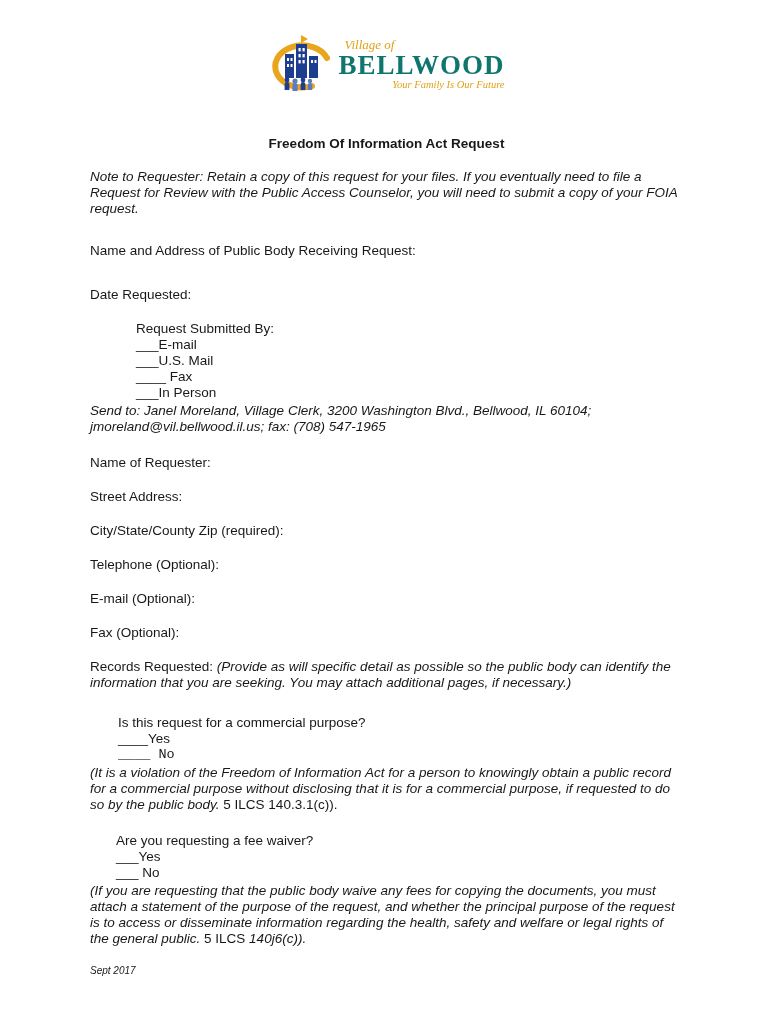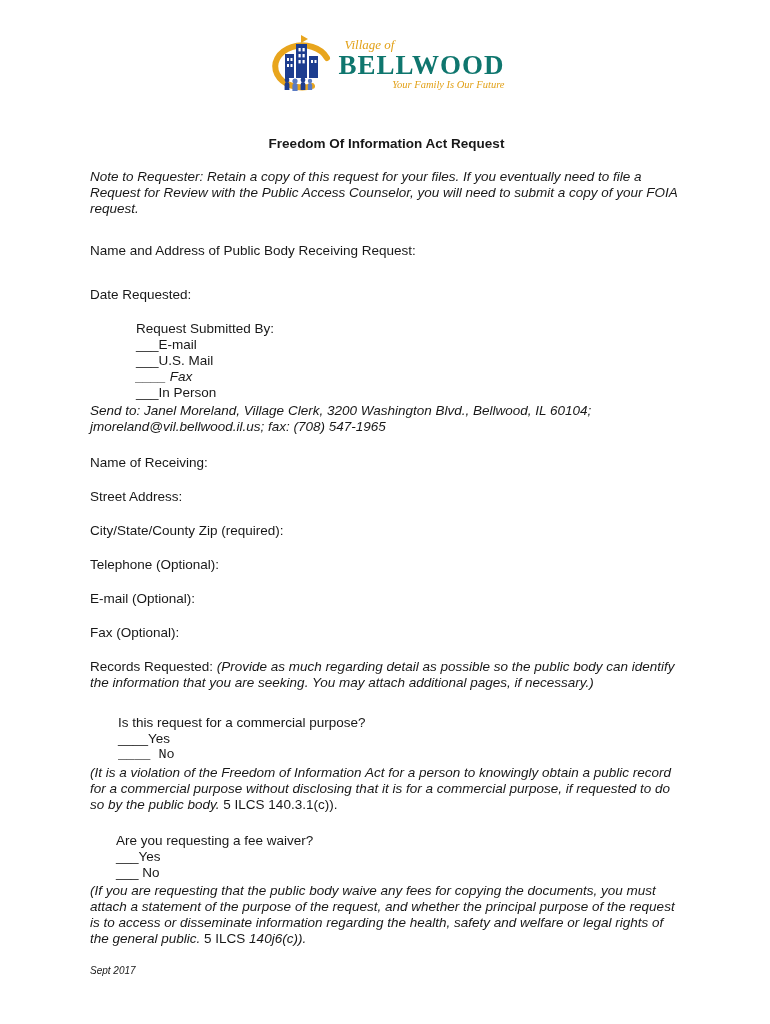--- a/index.html
+++ b/index.html
@@ -27,21 +27,21 @@
   .row { display: flex; align-items: baseline; flex-direction: column; }
   .field { width: 545px; }
   .fill { flex: 1 1 0; overflow: hidden; white-space: nowrap; }
   .label { white-space: nowrap; }
   .opt { white-space: nowrap; }
 
   .note { margin-top: 17px; }
   .mt2 { margin-top: 2px; } .mt11 { margin-top: 11px; }
   .mt17 { margin-top: 17px; } .mt18 { margin-top: 18px; } .mt20 { margin-top: 20px; }
   .mt26 { margin-top: 26px; }
-  .ml4 { margin-left: 4px; } .ml12 { margin-left: 12px; text-align: center; } .ml20 { margin-left: 4px; font-style: italic; }
+  .ml4 { margin-left: 4px; } .ml12 { margin-left: 12px; text-align: center; } .ml20 { margin-left: 4px; }
   .ml26 { margin-left: 26px; } .ml28 { margin-left: 28px; font-family: Liberation Mono, monospace; } .ml42 { margin-left: 42px; }
   .ml46 { margin-left: 46px; }
 
   .records-group { margin-top: 4px; }
   .records-line { width: 100%; }
 
   .footer { margin-top: 16px; font-size: 10px; font-style: italic; }
 </style>
 </head>
 <body>
@@ -105,21 +105,21 @@
     <div class="row mt18">
       <span class="label">Request Submitted By:</span>
       <span class="opt ml46">___E-mail</span>
       <span class="opt ml26">___U.S. Mail</span>
       <span class="opt ml20">____ Fax</span>
       <span class="opt ml42">___In Person</span>
     </div>
     <p class="italic mt2">Send to: Janel Moreland, Village Clerk, 3200 Washington Blvd., Bellwood, IL 60104; jmoreland@vil.bellwood.il.us; fax: (708) 547-1965</p>
 
     <div class="row field mt20">
-      <span class="label">Name of Receiving: </span>
+      <span class="label">Name of Requester: </span>
       <span class="fill">____________________________________________________________________________________________________</span>
     </div>
 
     <div class="row field mt18">
       <span class="label">Street Address: </span>
       <span class="fill">____________________________________________________________________________________________________</span>
     </div>
 
     <div class="row field mt18">
       <span class="label">City/State/County Zip (required): </span>
@@ -135,21 +135,21 @@
       <span class="label">E-mail (Optional): </span>
       <span class="fill">____________________________________________________________________________________________________</span>
     </div>
 
     <div class="row field mt18">
       <span class="label">Fax (Optional): </span>
       <span class="fill">____________________________________________________________________________________________________</span>
     </div>
 
     <p class="mt18">
-      <span>Records Requested: </span><span class="italic">(Provide as much regarding detail as possible so the public body can identify the information that you are seeking. You may attach additional pages, if necessary.)</span>
+      <span>Records Requested: </span><span class="italic">(Provide as will specific detail as possible so the public body can identify the information that you are seeking. You may attach additional pages, if necessary.)</span>
     </p>
     <div class="records-group">
       <div class="row records-line">
         <span class="fill">____________________________________________________________________________________________________</span>
       </div>
       <div class="row records-line">
         <span class="fill">____________________________________________________________________________________________________</span>
       </div>
       <div class="row records-line">
         <span class="fill">____________________________________________________________________________________________________</span>

